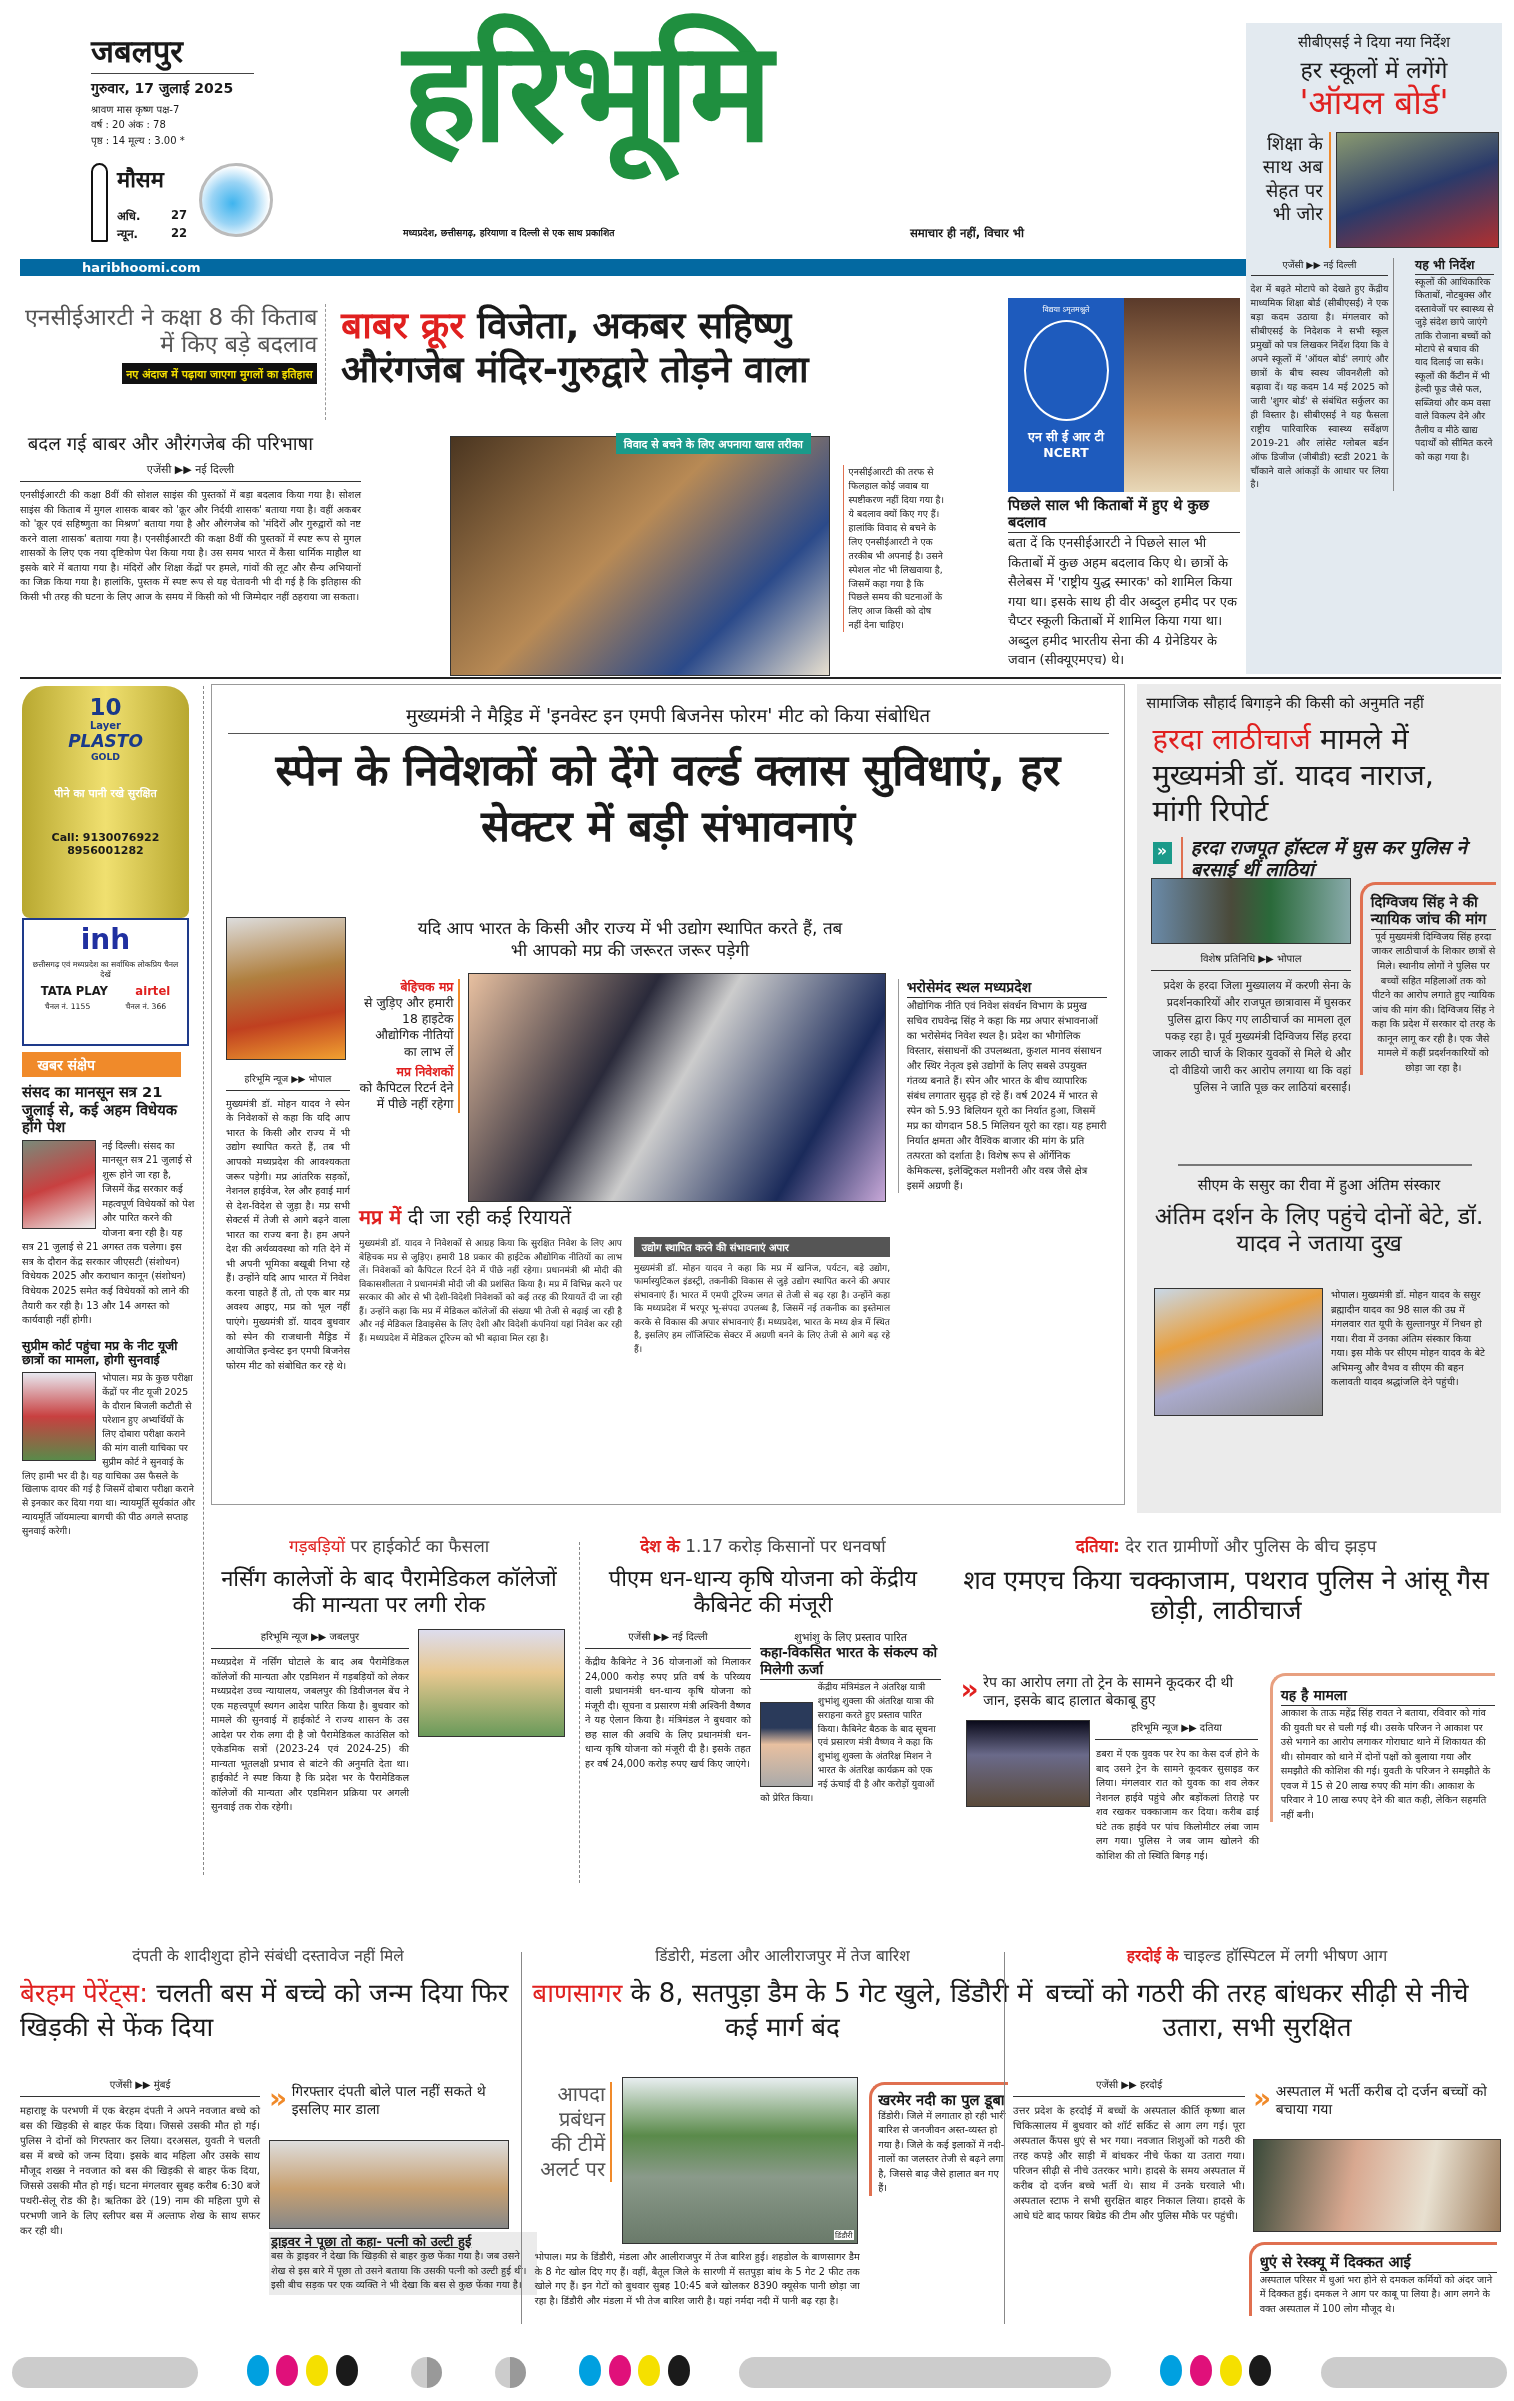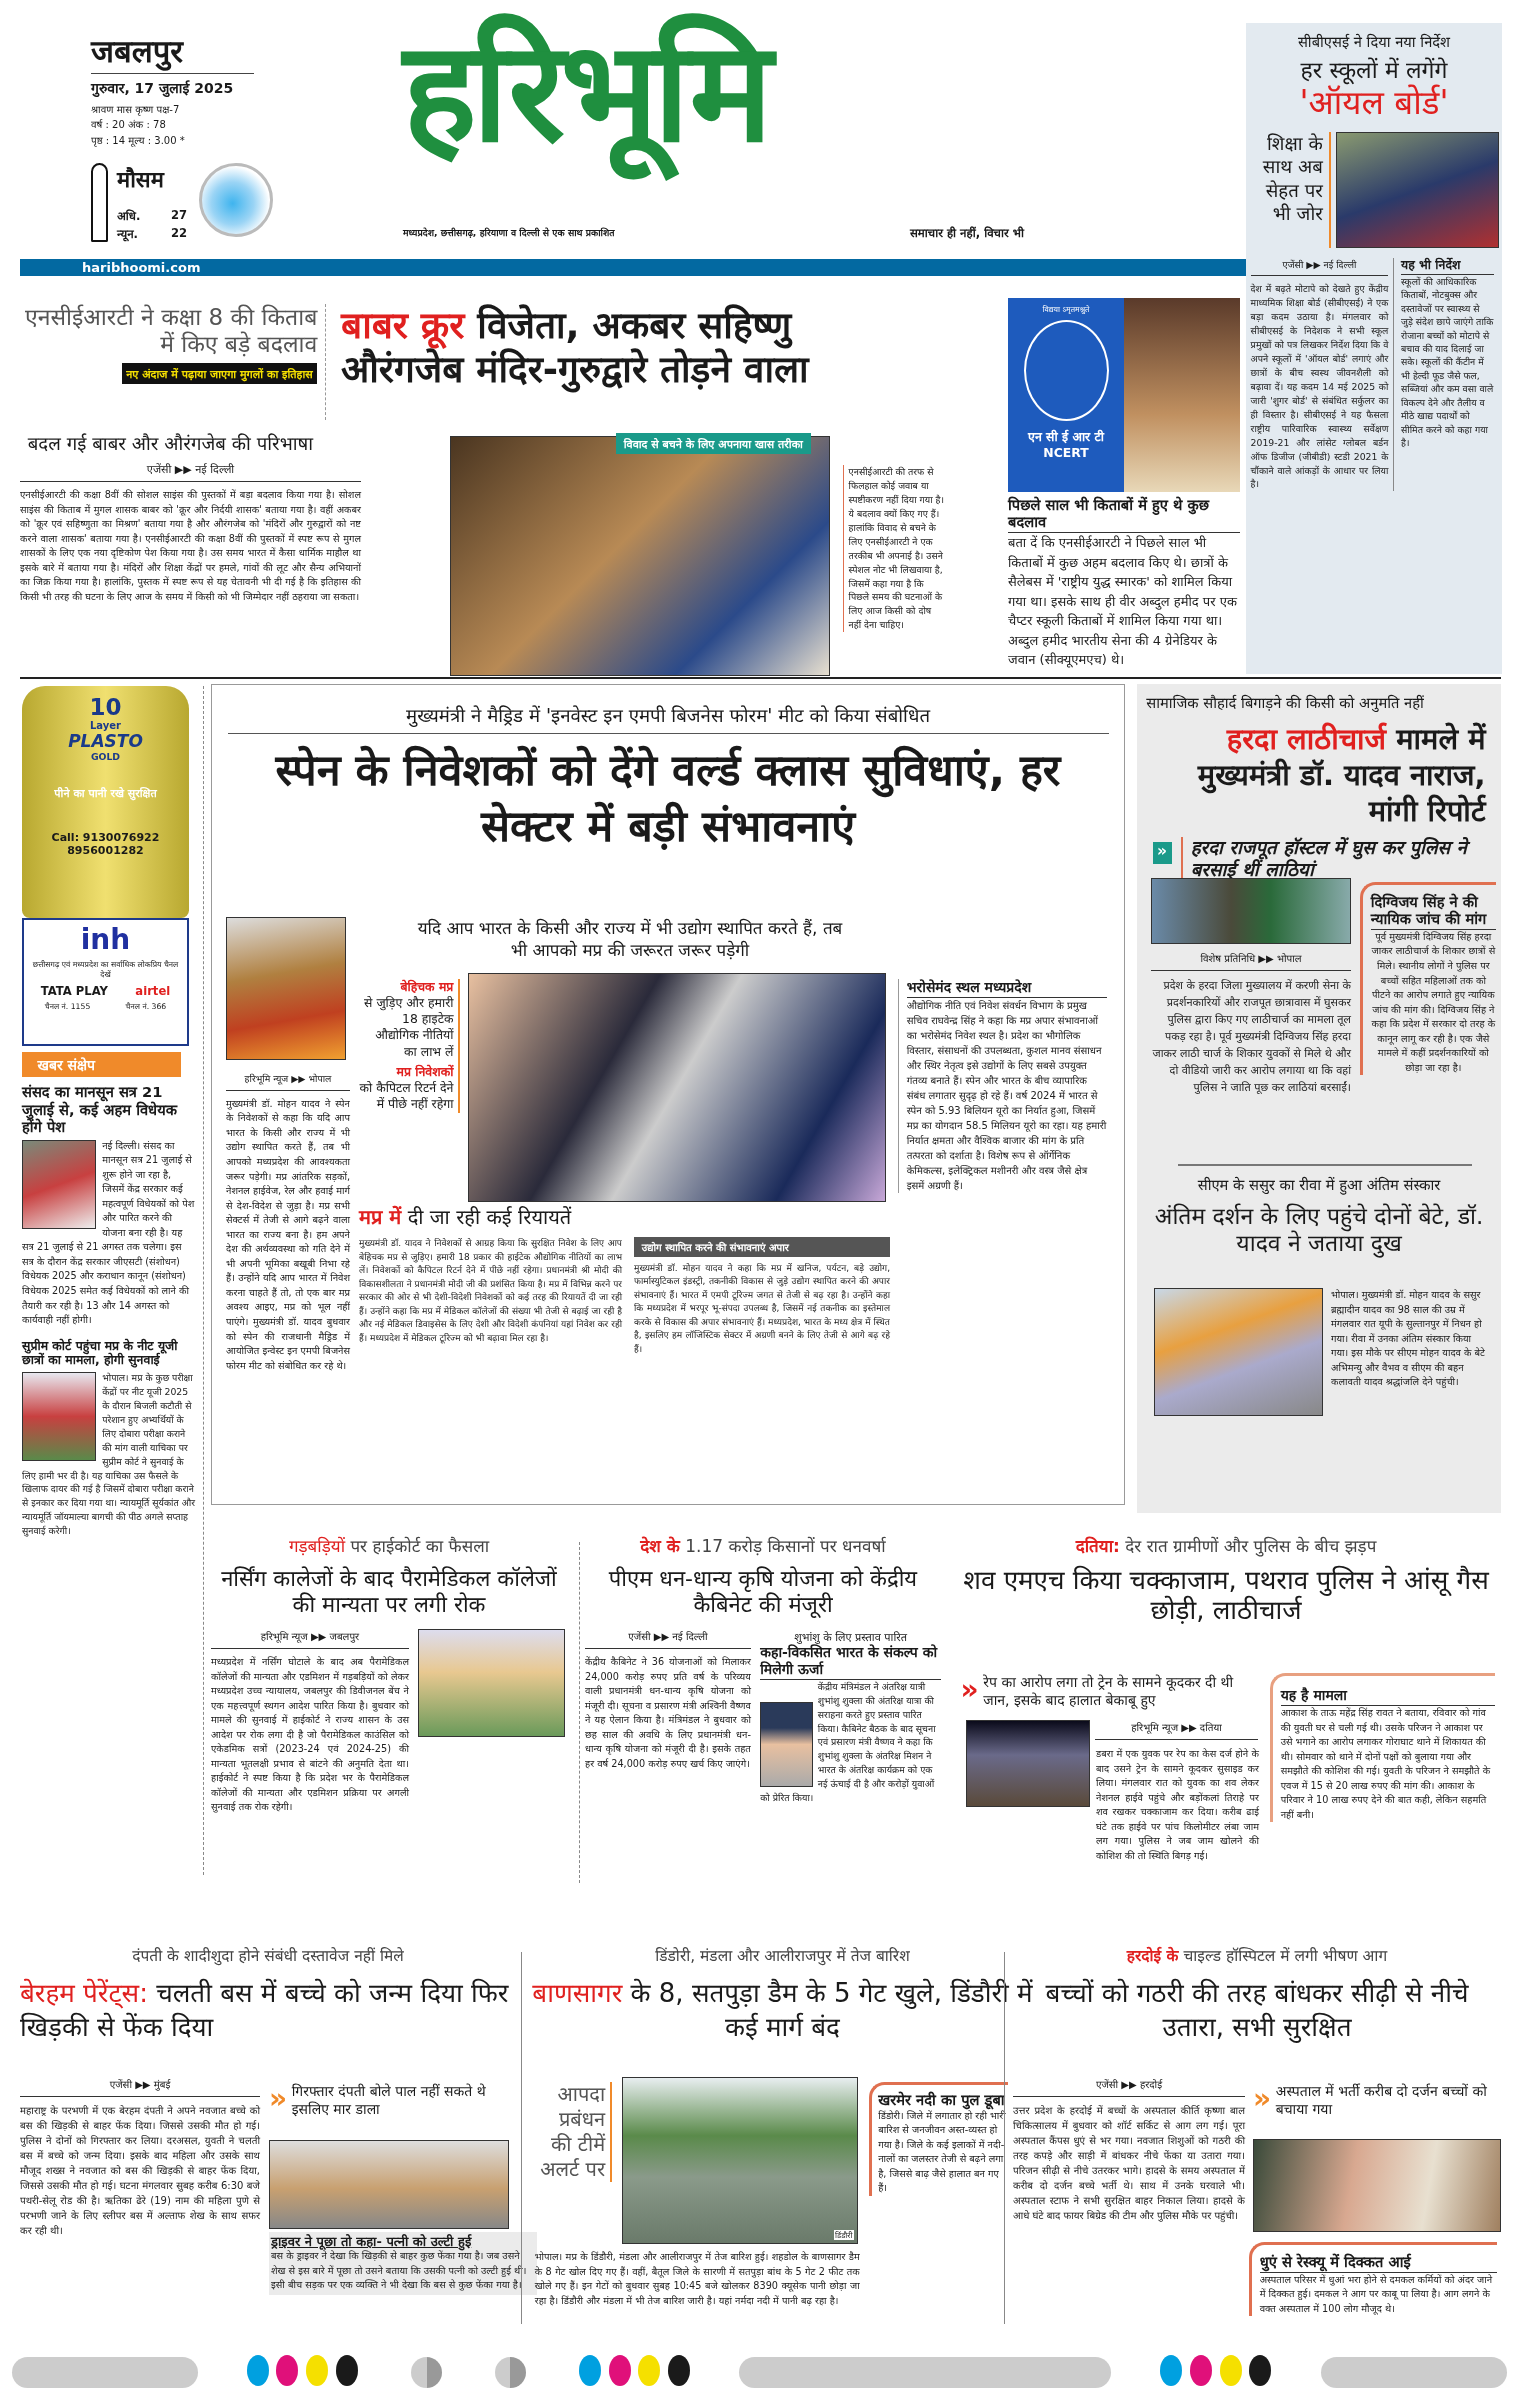--- a/index.html
+++ b/index.html
@@ -56,21 +56,21 @@
   <div class="hl red" style="text-align:center;font-size:33px;font-weight:normal">'ऑयल बोर्ड'</div>
   <div style="display:flex;margin-top:9.3px">
     <div style="width:85px;font-size:18.6px;line-height:1.25;text-align:right;padding-right:6.2px;border-right:2.3px solid #f08a2a">शिक्षा के साथ अब सेहत पर भी जोर</div>
     <div class="photo" style="width:163px;height:116px;margin-left:4.6px;background:linear-gradient(160deg,#8a9a70,#2a3a6a 50%,#b03030)"></div>
   </div>
   <div style="display:flex;margin-top:9.3px">
     <div style="width:147px;padding:0 4.6px">
       <div class="byline" style="font-size:9.3px">एजेंसी ▶▶ नई दिल्ली</div>
       <div class="body sm" style="font-size:9.3px;line-height:1.5">देश में बढ़ते मोटापे को देखते हुए केंद्रीय माध्यमिक शिक्षा बोर्ड (सीबीएसई) ने एक बड़ा कदम उठाया है। मंगलवार को सीबीएसई के निदेशक ने सभी स्कूल प्रमुखों को पत्र लिखकर निर्देश दिया कि वे अपने स्कूलों में 'ऑयल बोर्ड' लगाएं और छात्रों के बीच स्वस्थ जीवनशैली को बढ़ावा दें। यह कदम 14 मई 2025 को जारी 'शुगर बोर्ड' से संबंधित सर्कुलर का ही विस्तार है। सीबीएसई ने यह फैसला राष्ट्रीय पारिवारिक स्वास्थ्य सर्वेक्षण 2019-21 और लांसेट ग्लोबल बर्डन ऑफ डिजीज (जीबीडी) स्टडी 2021 के चौंकाने वाले आंकड़ों के आधार पर लिया है।</div>
     </div>
-    <div style="width:101px;padding-left:7px;border-left:1.5px solid #888">
+    <div style="width:101px;padding-left:21px;border-left:1.5px solid #888">
       <div class="hl underline-head" style="font-size:12.4px">यह भी निर्देश</div>
       <div class="body sm" style="font-size:9.3px;text-align:left;line-height:1.45">स्कूलों की आधिकारिक किताबों, नोटबुक्स और दस्तावेजों पर स्वास्थ्य से जुड़े संदेश छापे जाएंगे ताकि रोजाना बच्चों को मोटापे से बचाव की याद दिलाई जा सके। स्कूलों की कैंटीन में भी हेल्दी फूड जैसे फल, सब्जियां और कम वसा वाले विकल्प देने और तैलीय व मीठे खाद्य पदार्थों को सीमित करने को कहा गया है।</div>
     </div>
   </div>
 </div>
 
 <div class="abs" style="left:20px;top:298px;width:1220px;height:383px">
   <div class="abs" style="left:0;top:6.2px;width:306px;text-align:right;border-right:0.8px dashed #999;padding-right:7.7px;height:116px">
     <div class="hl" style="font-size:23px;color:#555;font-weight:normal">एनसीईआरटी ने कक्षा 8 की किताब में किए बड़े बदलाव</div>
     <div style="display:inline-block;background:#111;color:#f5e000;font-weight:bold;font-size:11px;padding:3.1px 4.6px;margin-top:4.6px">नए अंदाज में पढ़ाया जाएगा मुगलों का इतिहास</div>
@@ -163,21 +163,21 @@
     <div class="body sm" style="font-size:9px;margin-top:4.6px">मुख्यमंत्री डॉ. मोहन यादव ने कहा कि मप्र में खनिज, पर्यटन, बड़े उद्योग, फार्मास्युटिकल इंडस्ट्री, तकनीकी विकास से जुड़े उद्योग स्थापित करने की अपार संभावनाएं हैं। भारत में एमपी टूरिज्म जगत से तेजी से बढ़ रहा है। उन्होंने कहा कि मध्यप्रदेश में भरपूर भू-संपदा उपलब्ध है, जिसमें नई तकनीक का इस्तेमाल करके से विकास की अपार संभावनाएं हैं। मध्यप्रदेश, भारत के मध्य क्षेत्र में स्थित है, इसलिए हम लॉजिस्टिक सेक्टर में अग्रणी बनने के लिए तेजी से आगे बढ़ रहे हैं।</div>
   </div>
   <div class="abs" style="left:686px;top:294px;width:209px;border-left:1.5px solid #999;padding-left:7.7px">
     <div class="hl underline-head" style="font-size:14px">भरोसेमंद स्थल मध्यप्रदेश</div>
     <div class="body sm" style="font-size:10px;text-align:left">औद्योगिक नीति एवं निवेश संवर्धन विभाग के प्रमुख सचिव राघवेन्द्र सिंह ने कहा कि मप्र अपार संभावनाओं का भरोसेमंद निवेश स्थल है। प्रदेश का भौगोलिक विस्तार, संसाधनों की उपलब्धता, कुशल मानव संसाधन और स्थिर नेतृत्व इसे उद्योगों के लिए सबसे उपयुक्त गंतव्य बनाते हैं। स्पेन और भारत के बीच व्यापारिक संबंध लगातार सुदृढ़ हो रहे हैं। वर्ष 2024 में भारत से स्पेन को 5.93 बिलियन यूरो का निर्यात हुआ, जिसमें मप्र का योगदान 58.5 मिलियन यूरो का रहा। यह हमारी निर्यात क्षमता और वैश्विक बाजार की मांग के प्रति तत्परता को दर्शाता है। विशेष रूप से ऑर्गेनिक केमिकल्स, इलेक्ट्रिकल मशीनरी और वस्त्र जैसे क्षेत्र इसमें अग्रणी हैं।</div>
   </div>
 </div>
 
 <div class="abs box-grey" style="left:1137px;top:684px;width:364px;height:829px">
   <div style="font-size:14.7px;margin:7.7px 9.3px 0">सामाजिक सौहार्द बिगाड़ने की किसी को अनुमति नहीं</div>
-  <div class="hl" style="font-size:29px;margin:9.3px 15.5px 0;text-align:right;font-weight:bold;line-height:1.25">
+  <div class="hl" style="font-size:29px;margin:9.3px 15.5px 0;text-align:left;font-weight:normal;line-height:1.25">
     <span class="red">हरदा लाठीचार्ज</span>
     <span>मामले में मुख्यमंत्री डॉ. यादव नाराज, मांगी रिपोर्ट</span>
   </div>
   <div style="display:flex;margin:7.7px 15.5px 0">
     <span style="background:#1a9a8a;color:#fff;font-weight:bold;font-size:15.5px;padding:0 4.6px;height:22px;margin-top:4.6px">»</span>
     <div class="hl" style="font-size:18.6px;font-style:italic;margin-left:9.3px;padding-left:7.7px;border-left:2.3px solid #e07050">हरदा राजपूत हॉस्टल में घुस कर पुलिस ने बरसाई थीं लाठियां</div>
   </div>
   <div class="abs photo" style="left:14px;top:194px;width:200px;height:66px;background:linear-gradient(90deg,#6a8aa8,#4a4a3a 40%,#2a6a3a 60%,#8aa)"></div>
   <div class="abs" style="left:14px;top:267px;width:200px">
     <div class="byline" style="font-size:10px">विशेष प्रतिनिधि ▶▶ भोपाल</div>

